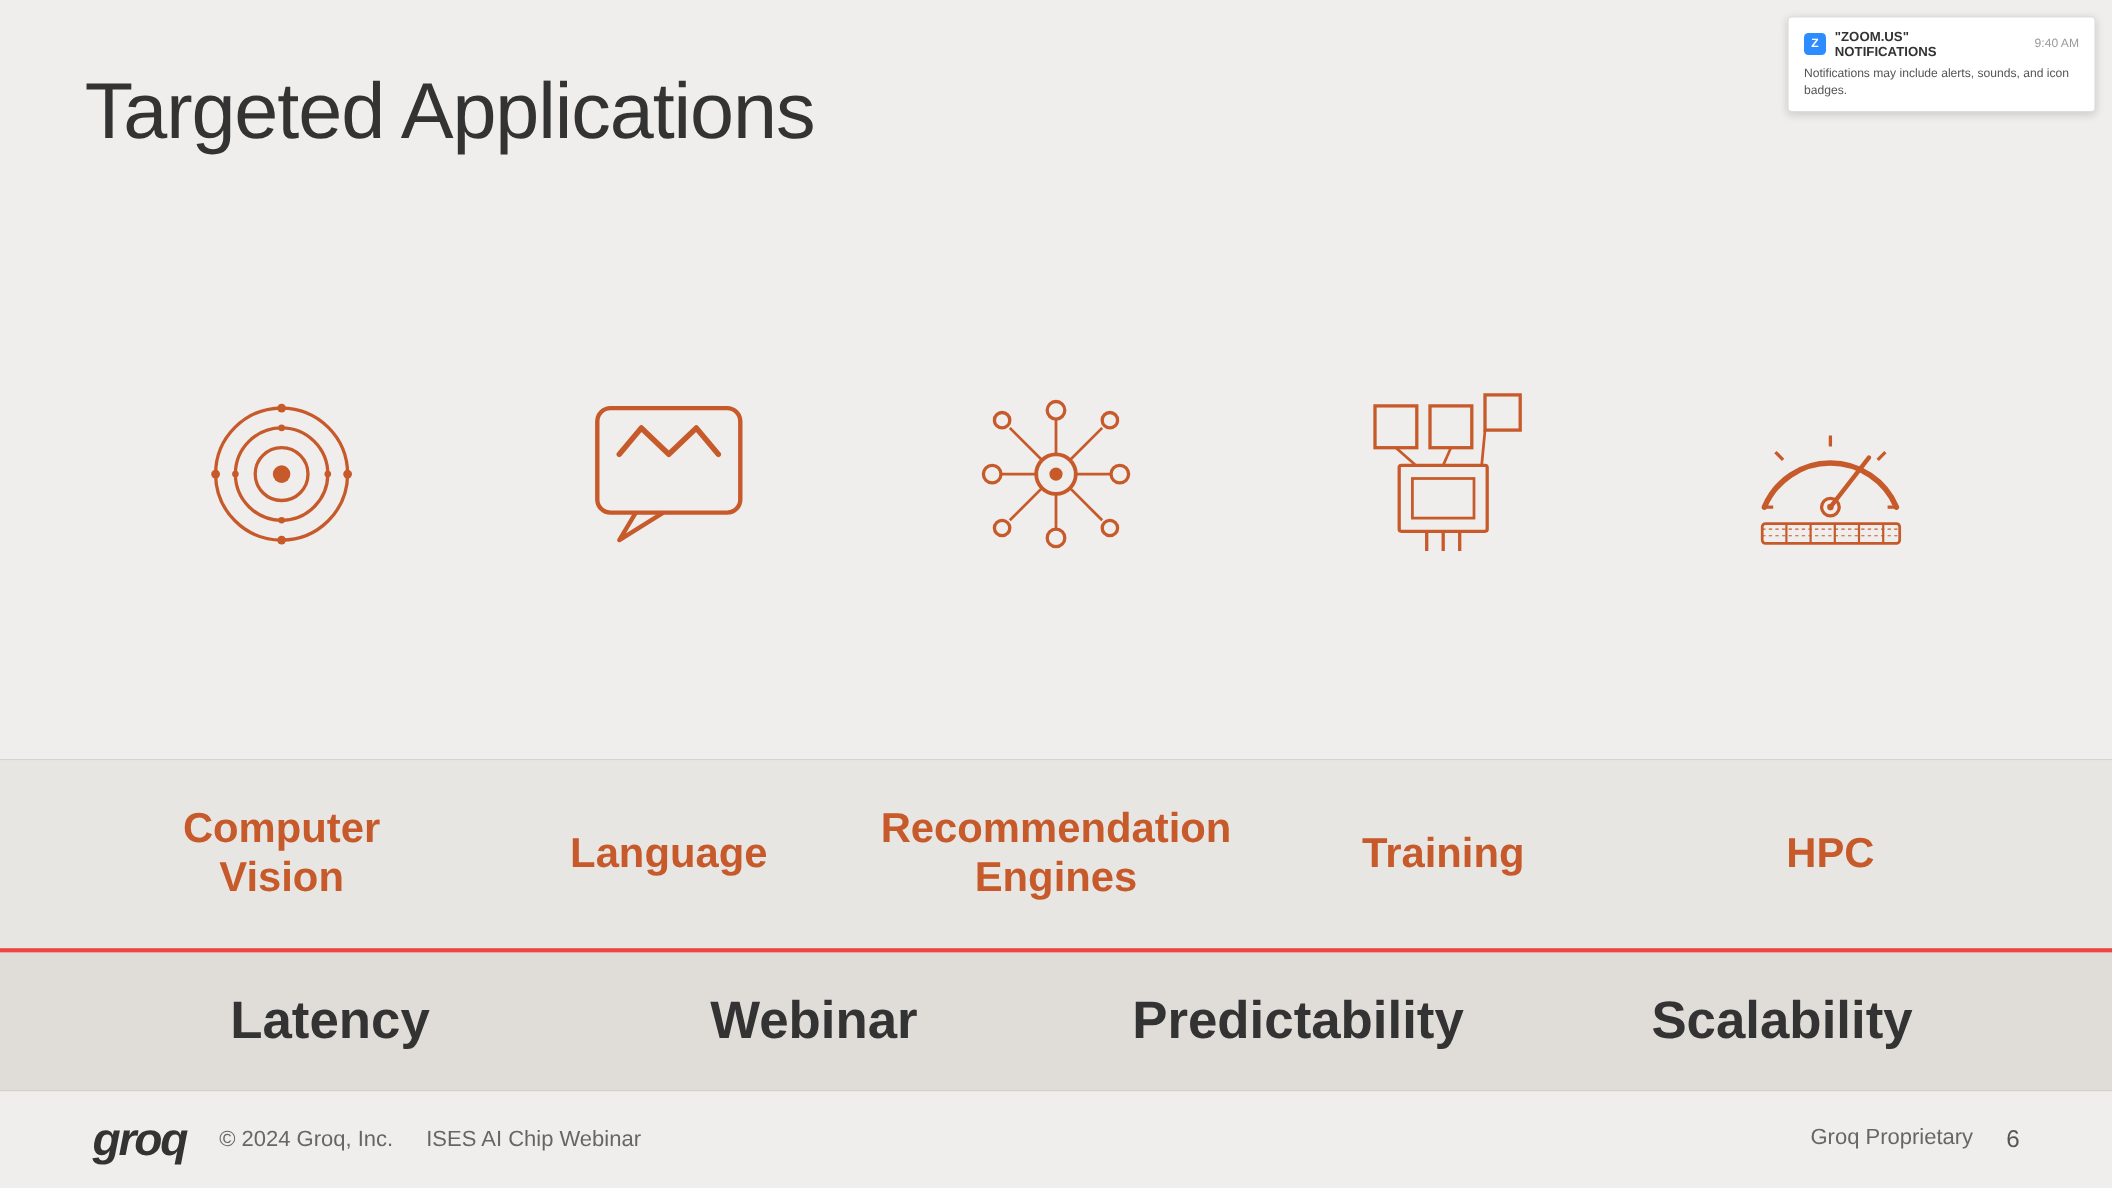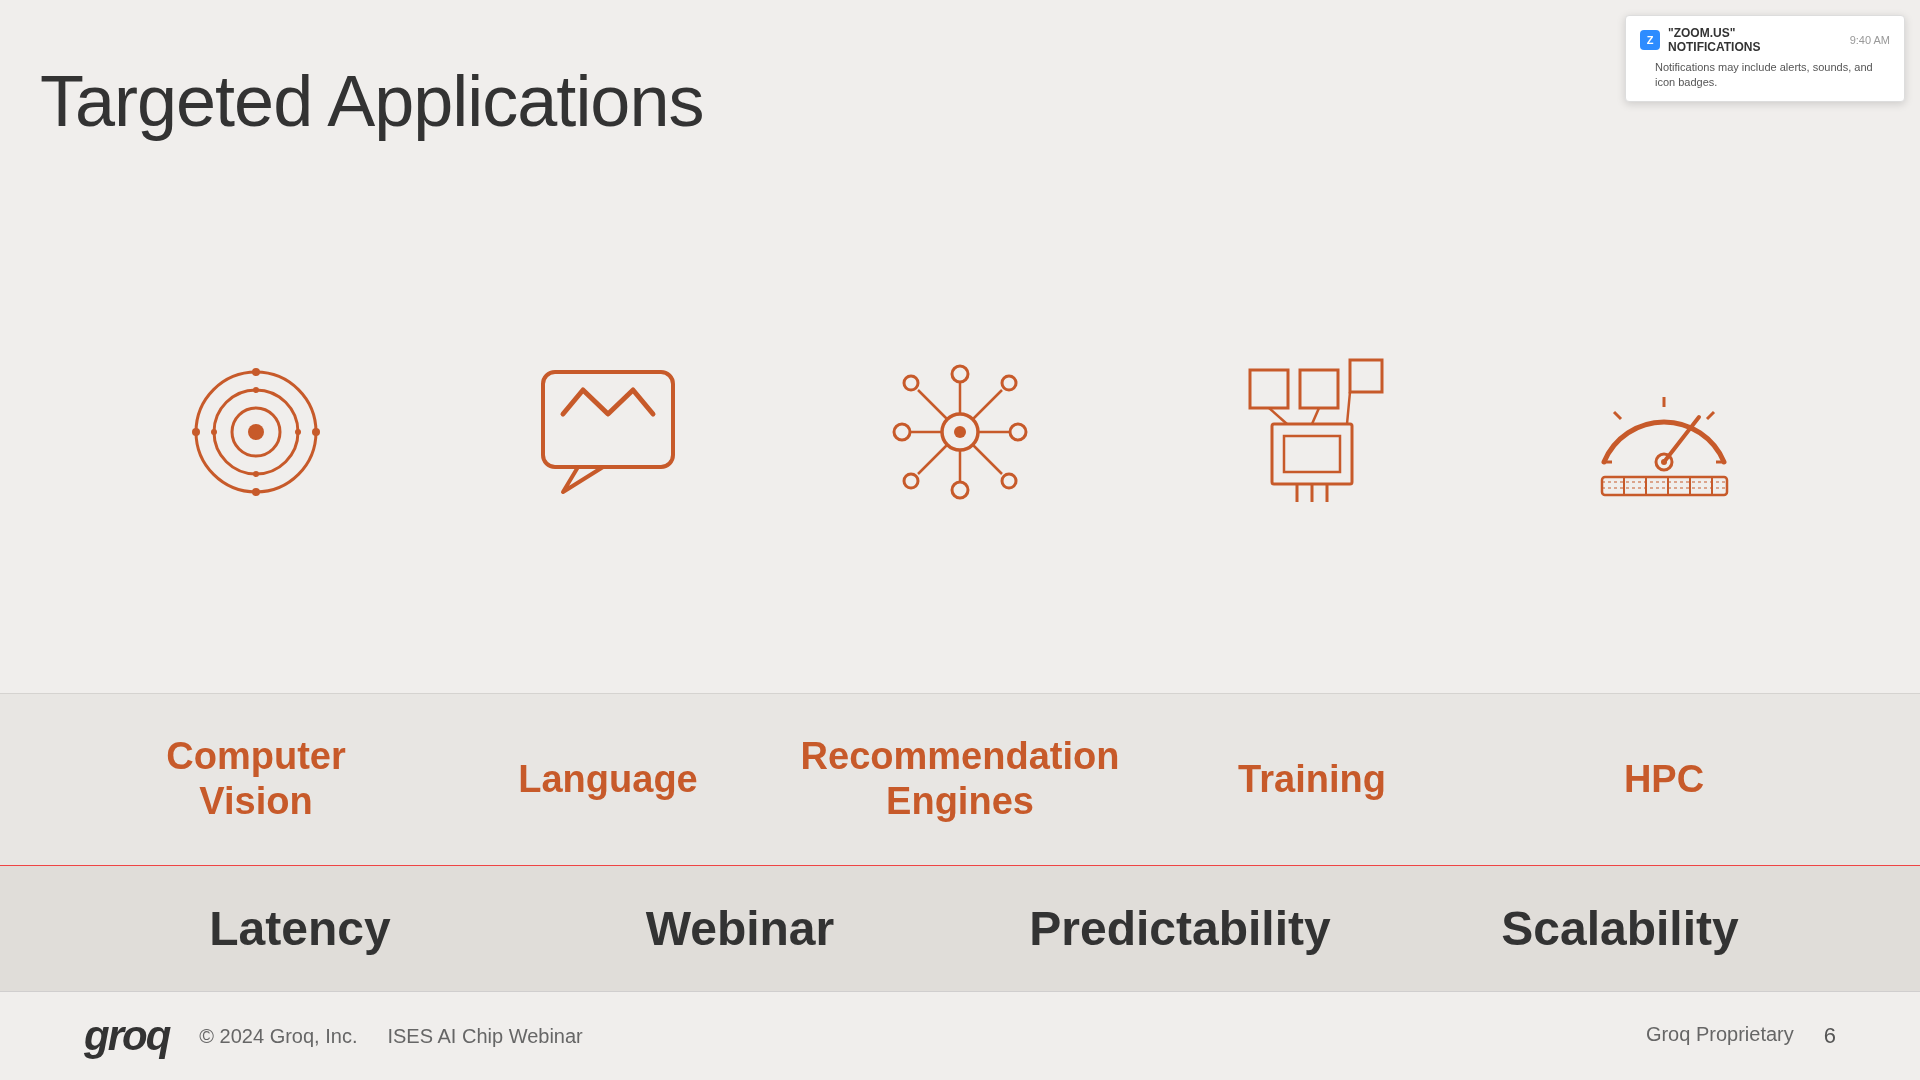--- a/index.html
+++ b/index.html
@@ -16,20 +16,21 @@
     .slide {
       width: 100%;
       height: 100%;
       display: flex;
       flex-direction: column;
     }
 
     
     .title-area {
       padding: 60px 80px 30px 40px;
+      margin-left: 37px;
     }
     .title-area h1 {
       font-size: 72px;
       font-weight: 300;
       color: #333;
       letter-spacing: -1px;
     }
 
     
     .icons-section {
@@ -55,21 +56,21 @@
     }
 
     
     .labels-section {
       background: #e8e6e3;
       display: flex;
       justify-content: space-around;
       align-items: center;
       padding: 40px 80px;
       border-top: 1px solid #d5d3d0;
-      border-bottom: 1px solid #ef4444;
+      border-bottom: 4px solid #ef4444;
     }
 
     .app-label {
       flex: 1;
       text-align: center;
       font-size: 38px;
       font-weight: 600;
       color: #c75a2a;
       line-height: 1.2;
     }
@@ -180,21 +181,20 @@
     .notif-time {
       font-size: 11px;
       color: #999;
       margin-left: 44px;
     }
 
     .notif-body {
       font-size: 11px;
       color: #555;
       line-height: 1.4;
-      margin-left: 15px;
     }
   </style>
 </head>
 <body>
 
 <div class="slide">
 
   <div class="title-area">
     <h1>Targeted Applications</h1>
   </div>

